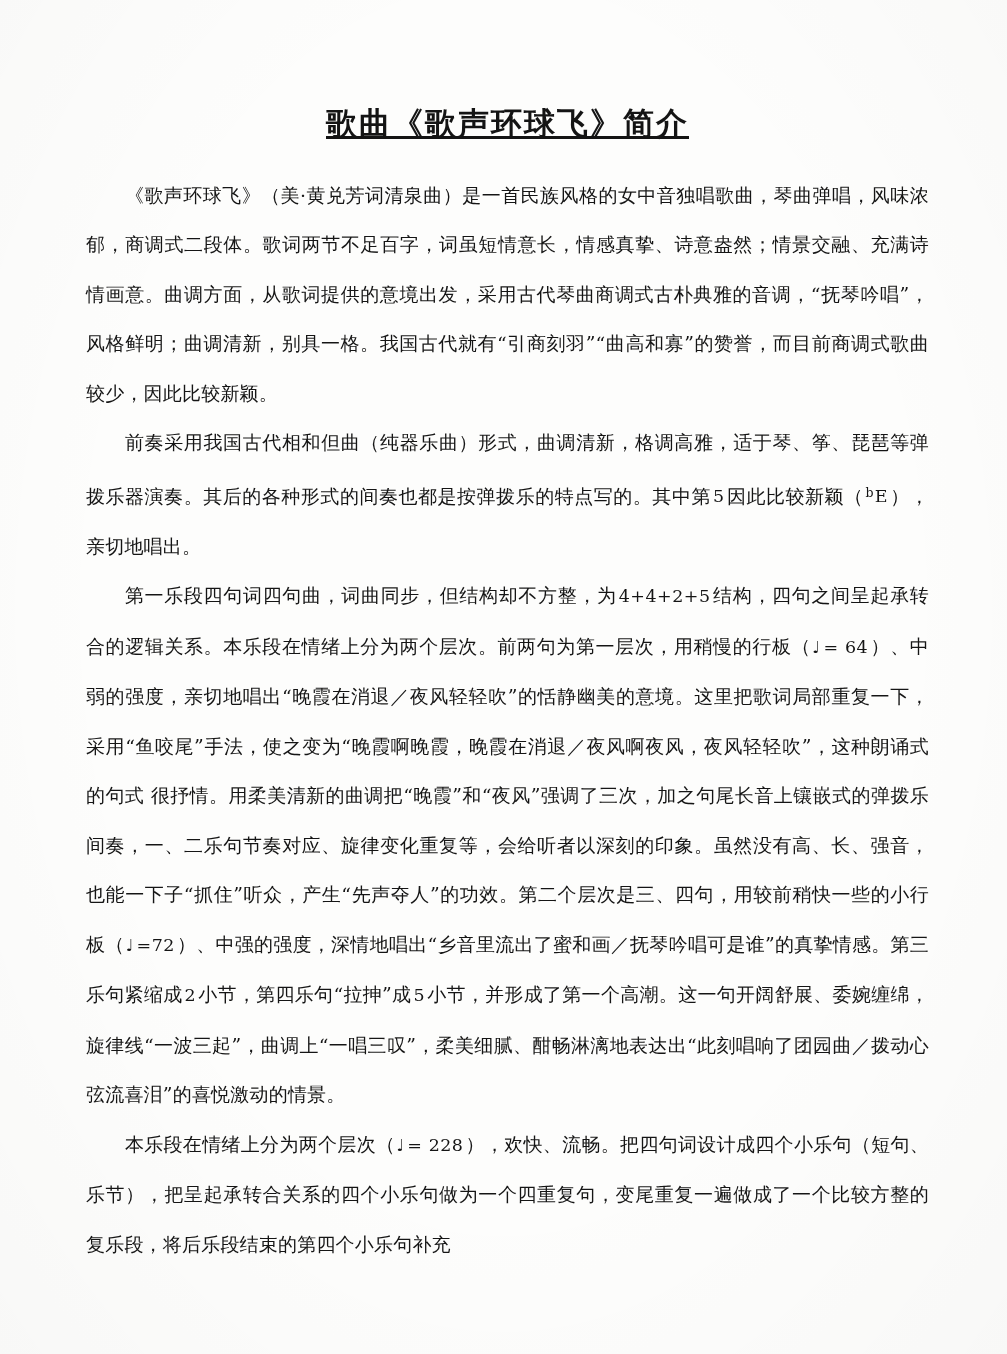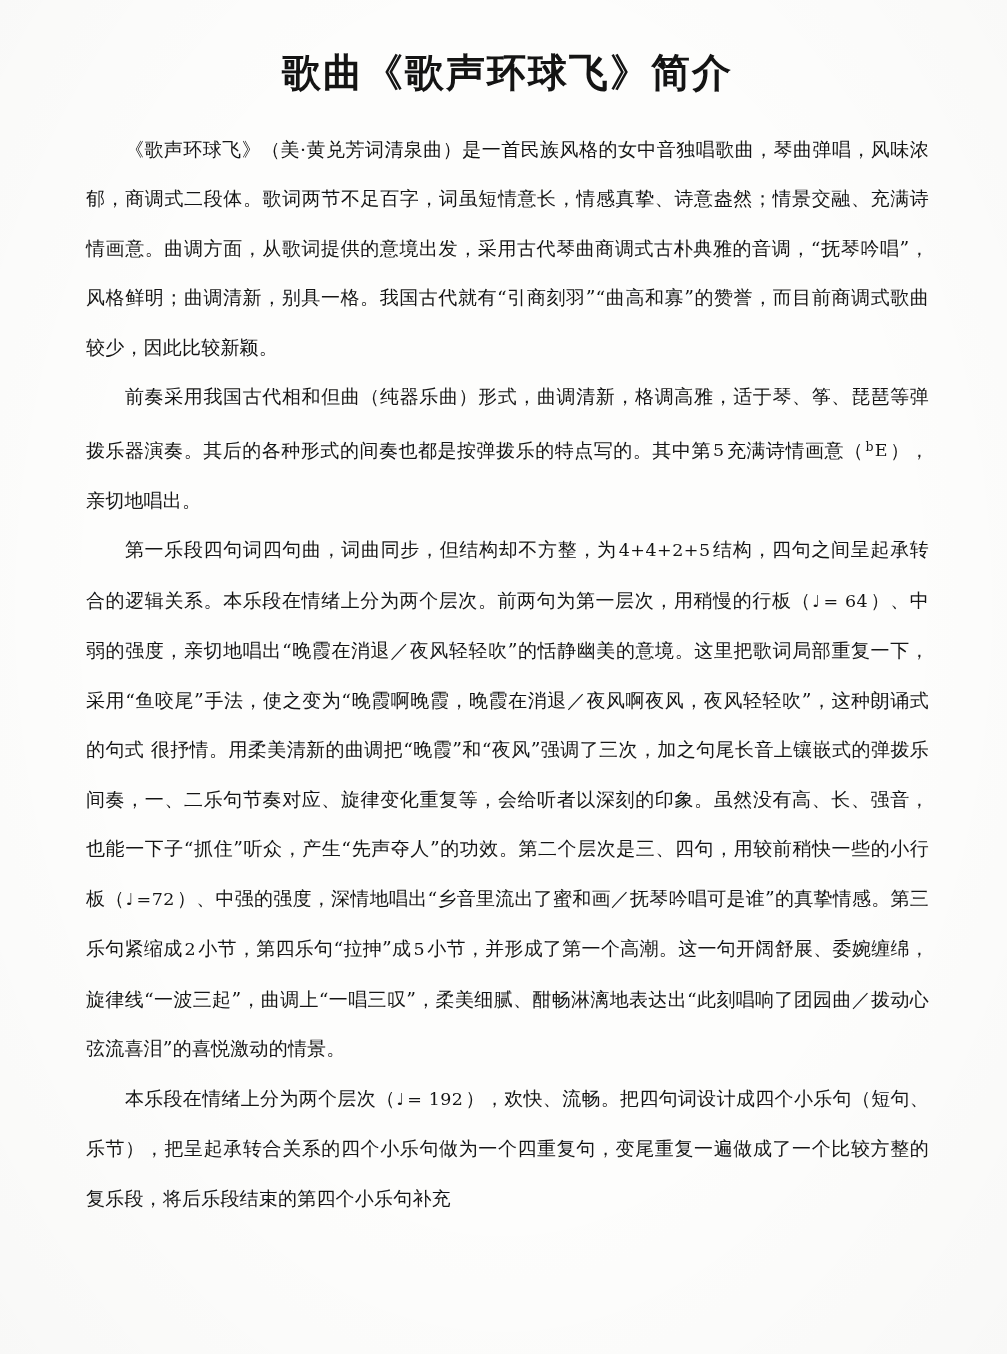--- a/index.html
+++ b/index.html
@@ -28,28 +28,29 @@
     background:
       radial-gradient(ellipse at 50% 45%, rgba(255,255,255,0) 55%, rgba(0,0,0,0.018) 100%);
   }
   .content {
     position: relative;
     padding: 0 78px 0 86px;
     box-sizing: border-box;
   }
   .doc-title {
     margin: 0;
-    padding-top: 48px;
+    padding-top: 104px;
     text-align: center;
     font-family: "DejaVu Serif", "Liberation Serif", serif;
     font-weight: 700;
-    font-size: 39px;
+    font-size: 31px;
     letter-spacing: 2px;
     line-height: 1.25;
     color: #141414;
+    text-decoration: underline;
   }
   .body-block {
     margin-top: 28px;
   }
   p.para {
     margin: 0 0 0 0;
     text-indent: 2.05em;
     font-size: 19px;
     line-height: 49.5px;
     text-align: justify;
@@ -90,22 +91,22 @@
   <div class="paper-tint"></div>
 
   <div class="content">
 
     <h1 class="doc-title">歌曲《歌声环球飞》简介</h1>
 
     <div class="body-block">
 
       <p class="para"><span>《歌声环球飞》（美·黄兑芳词清泉曲）是一首民族风格的女中音独唱歌曲，琴曲弹唱，风味浓郁，商调式二段体。歌词两节不足百字，词虽短情意长，情感真挚、诗意盎然；情景交融、充满诗情画意。曲调方面，从歌词提供的意境出发，采用古代琴曲商调式古朴典雅的音调，“抚琴吟唱”，风格鲜明；曲调清新，别具一格。我国古代就有“引商刻羽”“曲高和寡”的赞誉，而目前商调式歌曲较少，因此比较新颖。</span></p>
 
-      <p class="para"><span>前奏采用我国古代相和但曲（纯器乐曲）形式，曲调清新，格调高雅，适于琴、筝、琵琶等弹拨乐器演奏。其后的各种形式的间奏也都是按弹拨乐的特点写的。其中第</span><span class="lat">5</span><span>充满诗情画意（</span><span class="lat flat-note"><span class="sup">b</span><span>E</span></span><span>），亲切地唱出。</span></p>
+      <p class="para"><span>前奏采用我国古代相和但曲（纯器乐曲）形式，曲调清新，格调高雅，适于琴、筝、琵琶等弹拨乐器演奏。其后的各种形式的间奏也都是按弹拨乐的特点写的。其中第</span><span class="lat">5</span><span>因此比较新颖（</span><span class="lat flat-note"><span class="sup">b</span><span>E</span></span><span>），亲切地唱出。</span></p>
 
       <p class="para"><span>第一乐段四句词四句曲，词曲同步，但结构却不方整，为</span><span class="lat">4+4+2+5</span><span>结构，四句之间呈起承转合的逻辑关系。本乐段在情绪上分为两个层次。前两句为第一层次，用稍慢的行板（</span><span class="note-sym">♩</span><span class="lat">= 64</span><span>）、中弱的强度，亲切地唱出“晚霞在消退／夜风轻轻吹”的恬静幽美的意境。这里把歌词局部重复一下，采用“鱼咬尾”手法，使之变为“晚霞啊晚霞，晚霞在消退／夜风啊夜风，夜风轻轻吹”，这种朗诵式的句式 很抒情。用柔美清新的曲调把“晚霞”和“夜风”强调了三次，加之句尾长音上镶嵌式的弹拨乐间奏，一、二乐句节奏对应、旋律变化重复等，会给听者以深刻的印象。虽然没有高、长、强音，也能一下子“抓住”听众，产生“先声夺人”的功效。第二个层次是三、四句，用较前稍快一些的小行板（</span><span class="note-sym">♩</span><span class="lat">=72</span><span>）、中强的强度，深情地唱出“乡音里流出了蜜和画／抚琴吟唱可是谁”的真挚情感。第三乐句紧缩成</span><span class="lat">2</span><span>小节，第四乐句“拉抻”成</span><span class="lat">5</span><span>小节，并形成了第一个高潮。这一句开阔舒展、委婉缠绵，旋律线“一波三起”，曲调上“一唱三叹”，柔美细腻、酣畅淋漓地表达出“此刻唱响了团园曲／拨动心弦流喜泪”的喜悦激动的情景。</span></p>
 
-      <p class="para"><span>本乐段在情绪上分为两个层次（</span><span class="note-sym">♩</span><span class="lat">= 192</span><span>），欢快、流畅。把四句词设计成四个小乐句（短句、乐节），把呈起承转合关系的四个小乐句做为一个四重复句，变尾重复一遍做成了一个比较方整的复乐段，将后乐段结束的第四个小乐句补充</span></p>
+      <p class="para"><span>本乐段在情绪上分为两个层次（</span><span class="note-sym">♩</span><span class="lat">= 228</span><span>），欢快、流畅。把四句词设计成四个小乐句（短句、乐节），把呈起承转合关系的四个小乐句做为一个四重复句，变尾重复一遍做成了一个比较方整的复乐段，将后乐段结束的第四个小乐句补充</span></p>
 
     </div>
 
   </div>
 </div>
 
 </body></html>

